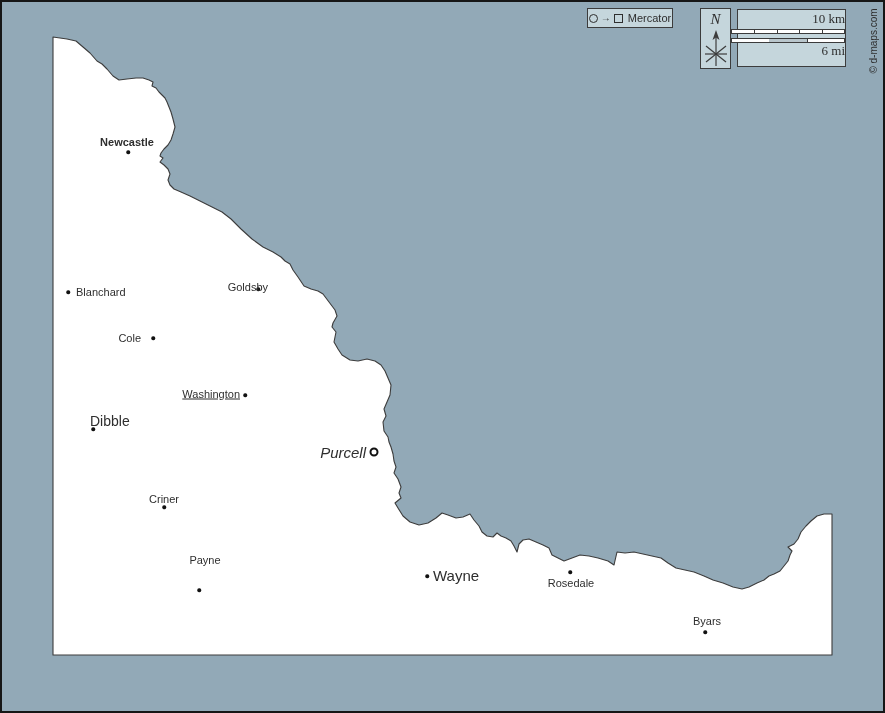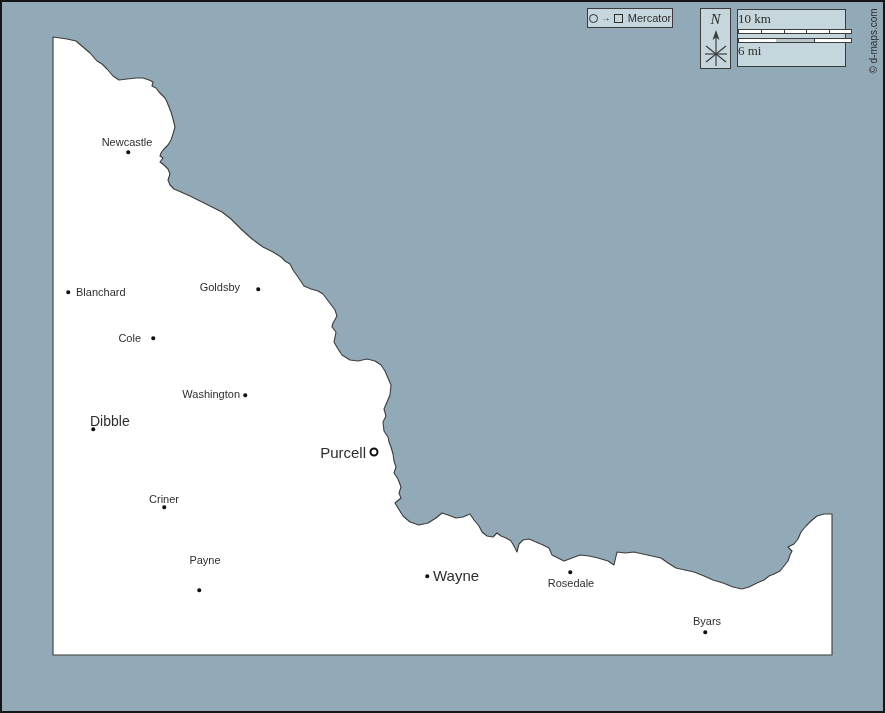--- a/index.html
+++ b/index.html
@@ -76,21 +76,21 @@
     display: flex; flex-direction: column; align-items: center;
     padding-top: 2px;
   }
   .north-label {
     font-family: "Liberation Serif", serif;
     font-style: italic; font-size: 15px; color: var(--label);
   }
 
   .scalebox {
     left: 737px; top: 9px; width: 109px; height: 58px;
-    display: flex; flex-direction: column; align-items: flex-start;
+    display: flex; flex-direction: column; align-items: flex-end;
     padding: 2px 0;
   }
   .scale-text {
     font-family: "Liberation Serif", serif;
     font-size: 13px; color: var(--label); line-height: 1.15;
   }
   .bar { position: relative; width: 114px; height: 5px; background: #ffffff; border: 1px solid var(--outline); }
   .bar-km { margin-top: 2px; }
   .bar-mi { margin-top: 4px; margin-bottom: 1px; }
   .bar .tick { position: absolute; top: 0; bottom: 0; width: 1px; background: var(--outline); }
@@ -117,33 +117,33 @@
 <body>
 
 <div class="canvas">
 
   <svg class="map-svg" width="885" height="713" viewBox="0 0 885 713">
     <polygon class="county" points="53,37 67,39 76,41 83,47 90,53 97,61 102,64 107,69 113,76 119,80 127,79 136,78 143,78 149,80 153,82 152,86 156,88 159,92 162,95 165,98 167,102 169,107 171,112 173,119 175,127 173,134 171,140 168,145 164,149 161,153 160,156 163,158 160,162 164,165 168,169 170,174 168,180 170,185 174,189 181,192 190,196 198,200 206,204 214,208 222,212 231,219 241,229 252,239 263,247 273,252 281,257 285,261 290,264 293,270 298,277 304,286 311,289 318,291 323,294 329,302 335,310 337,316 333,323 332,327 336,332 334,342 338,349 342,355 350,360 358,361 367,359 375,361 381,365 385,371 388,378 391,385 390,395 387,402 384,409 386,416 383,422 384,431 388,437 389,442 391,447 393,454 394,461 396,467 394,473 398,479 401,487 399,493 401,498 395,503 398,508 403,516 410,522 419,525 428,523 436,518 442,513 448,515 456,518 463,517 470,514 474,520 479,526 482,532 487,536 493,537 497,533 501,536 506,538 511,541 514,546 517,552 519,544 523,540 529,539 536,542 543,545 549,548 552,555 558,558 564,561 572,558 580,555 589,556 598,558 608,561 614,565 617,552 625,553 634,552 643,554 652,556 661,558 668,563 676,568 685,570 694,572 704,576 713,580 723,583 733,587 742,589 749,587 757,583 764,580 769,576 774,574 780,571 784,566 788,561 790,555 792,551 788,547 794,544 798,539 801,532 806,526 811,521 817,516 824,514 832,514 832,655 53,655"></polygon>
   </svg>
 
   <div id="city-layer">
       <div class="city-dot" style="left: 128px; top: 152px;"></div>
-      <div class="city-label anchor-center" style="left: 127px; top: 142px; font-size: 11px;">Newcastle</div>
+      <div class="city-label anchor-center" style="left: 127px; top: 142px; font-size: 11px; font-weight: bold;">Newcastle</div>
       <div class="city-dot" style="left: 68px; top: 292px;"></div>
       <div class="city-label anchor-left" style="left: 76px; top: 292px; font-size: 11px;">Blanchard</div>
       <div class="city-dot" style="left: 258px; top: 289px;"></div>
-      <div class="city-label anchor-right" style="left: 240px; top: 287px; font-size: 11px; padding-left: 10px;">Goldsby</div>
+      <div class="city-label anchor-right" style="left: 268px; top: 287px; font-size: 11px; padding-left: 10px;">Goldsby</div>
       <div class="city-dot" style="left: 153px; top: 338px;"></div>
       <div class="city-label anchor-right" style="left: 141px; top: 338px; font-size: 11px;">Cole</div>
       <div class="city-dot" style="left: 245px; top: 395px;"></div>
-      <div class="city-label anchor-right" style="left: 240px; top: 394px; font-size: 11px;">Washington</div>
+      <div class="city-label anchor-right" style="left: 240px; top: 394px; font-size: 11px; text-decoration: underline;">Washington</div>
       <div class="city-dot" style="left: 93px; top: 429px;"></div>
       <div class="city-label anchor-left" style="left: 90px; top: 421px; font-size: 14px;">Dibble</div>
       <div class="city-ring" style="left: 374px; top: 452px;"></div>
-      <div class="city-label anchor-right" style="left: 366px; top: 452px; font-size: 15px;">Purcell</div>
+      <div class="city-label anchor-right" style="left: 366px; top: 452px; font-size: 15px; font-style: italic;">Purcell</div>
       <div class="city-dot" style="left: 164px; top: 507px;"></div>
       <div class="city-label anchor-center" style="left: 164px; top: 499px; font-size: 11px;">Criner</div>
       <div class="city-dot" style="left: 199px; top: 590px;"></div>
       <div class="city-label anchor-center" style="left: 205px; top: 560px; font-size: 11px;">Payne</div>
       <div class="city-dot" style="left: 427px; top: 576px;"></div>
       <div class="city-label anchor-left" style="left: 433px; top: 575px; font-size: 15px;">Wayne</div>
       <div class="city-dot" style="left: 570px; top: 572px;"></div>
       <div class="city-label anchor-center" style="left: 571px; top: 583px; font-size: 11px;">Rosedale</div>
       <div class="city-dot" style="left: 705px; top: 632px;"></div>
       <div class="city-label anchor-center" style="left: 707px; top: 621px; font-size: 11px; text-align: right;">Byars</div>

